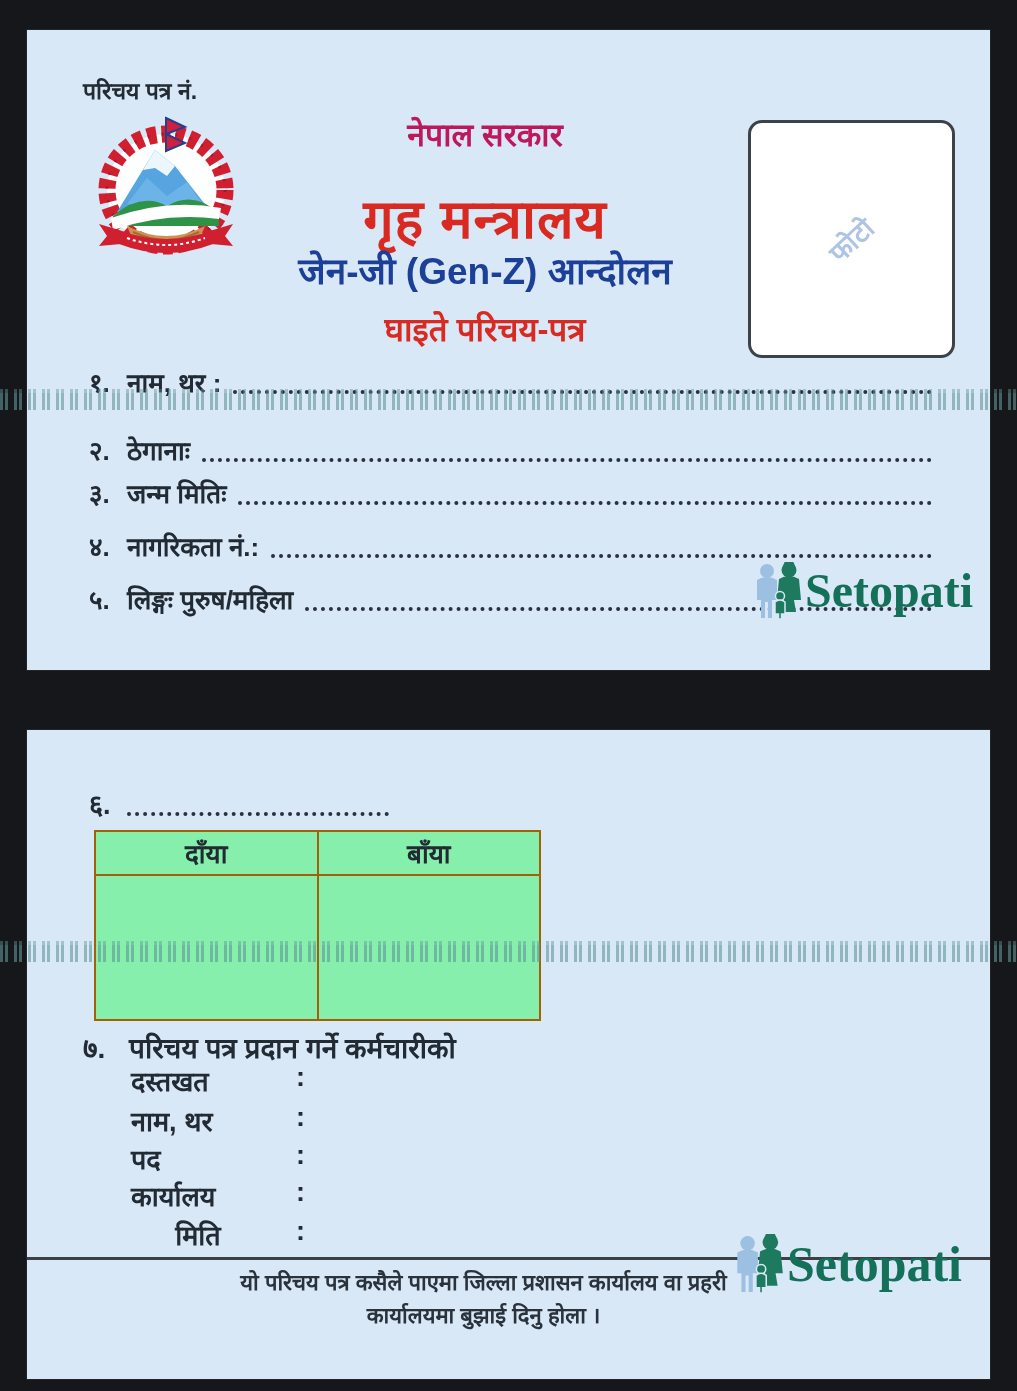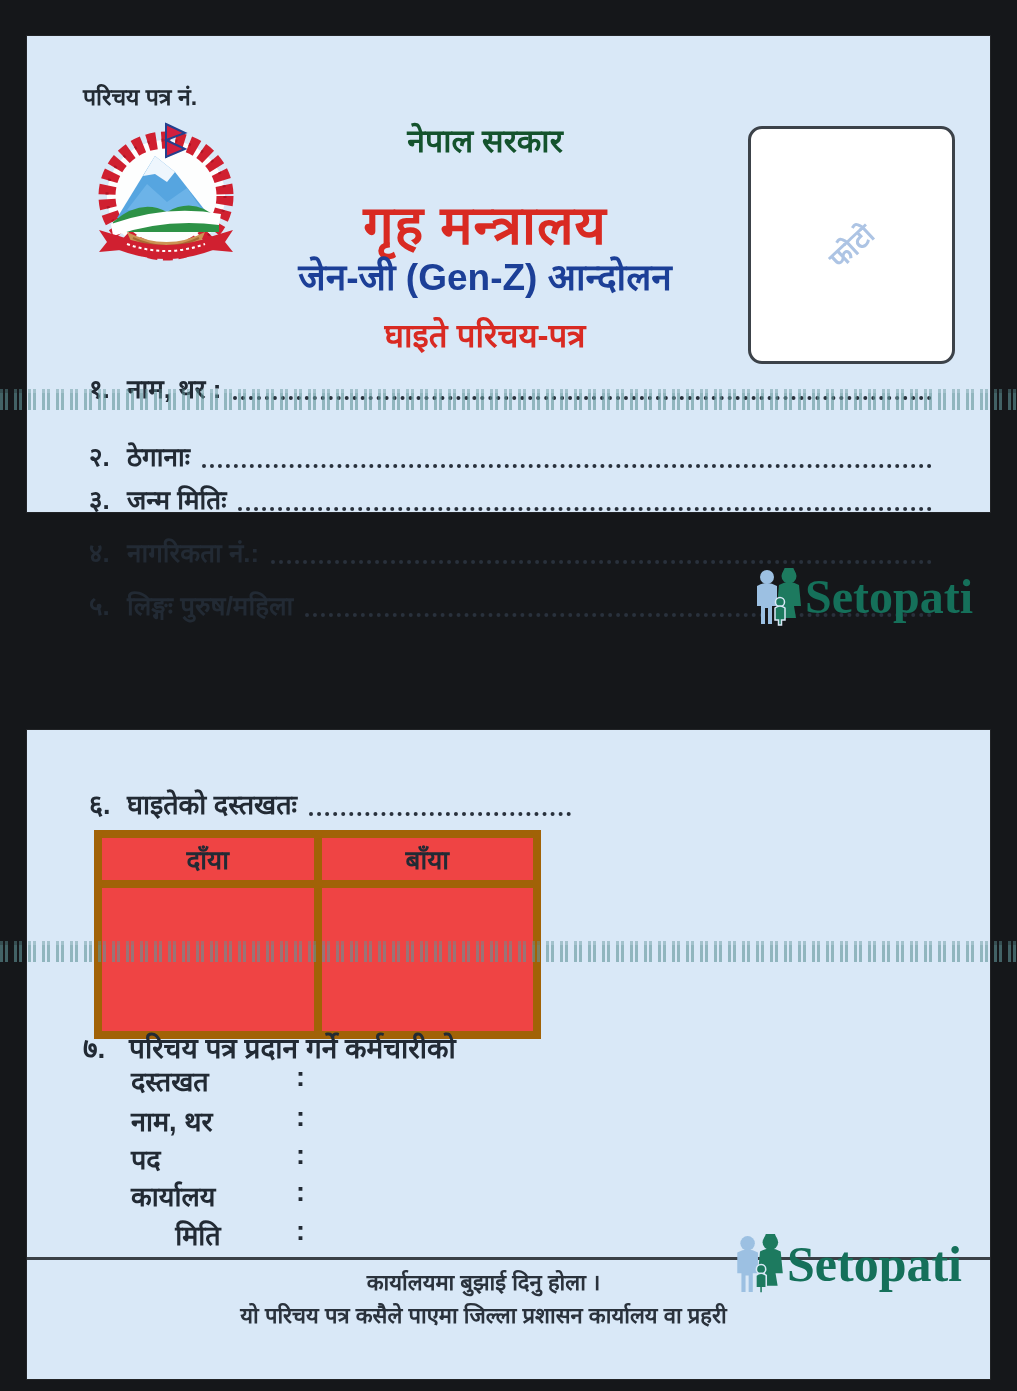--- a/index.html
+++ b/index.html
@@ -7,28 +7,28 @@
     width:1017px;height:1391px;position:relative;overflow:hidden;
     background:#15171a;
     font-family:"Liberation Sans","DejaVu Sans",sans-serif;
     -webkit-font-smoothing:antialiased;
   }
   .card{
     position:absolute;left:27px;width:963px;
     background:#d9e8f7;
     box-shadow:0 0 0 1px rgba(255,255,255,.06);
   }
-  .card-front{top:36px;height:476px;}
+  .card-front{top:30px;height:640px;}
   .card-back{top:730px;height:649px;}
 
   
   .idno{position:absolute;left:56px;top:44px;font-size:23px;font-weight:600;color:#232b33;}
   .emblem{position:absolute;left:56px;top:82px;width:166px;height:146px;}
   .hdr{position:absolute;left:178px;width:560px;text-align:center;font-weight:800;line-height:1.1;}
-  .hdr-gov{top:88px;font-size:32px;color:#14532d;}
+  .hdr-gov{top:88px;font-size:32px;color:#be185d;}
   .hdr-ministry{top:128px;font-size:54px;color:#d92a22;letter-spacing:1px;margin-top:32px;}
   .hdr-movement{top:222px;font-size:37px;color:#1c3f97;}
   .hdr-title{top:282px;font-size:33px;color:#d92a22;}
   .photo-box{
     position:absolute;left:721px;top:90px;width:201px;height:232px;
     background:#ffffff;border:3px solid #3c4249;border-radius:14px;
     display:flex;align-items:center;justify-content:center;
   }
   .photo-label{
     transform:rotate(-43deg);
@@ -77,21 +77,21 @@
   .setopati-back  .brand-text{font-size:50px;}
   .family-icon{flex:none;}
 
   
   .f6{top:56px;font-size:27px;}
   .hand-table{
     position:absolute;left:67px;top:100px;width:447px;height:191px;
     border-collapse:collapse;table-layout:fixed;
   }
   .hand-table td,.hand-table th{
-    border:8px solid #a16207;background:#ef4444;padding:0;
+    border:2px solid #a16207;background:#86efac;padding:0;
   }
   .hand-table th{
     height:42px;font-size:26px;font-weight:700;color:#222a34;text-align:center;
   }
   .hand-table td{height:143px;}
   .sec7{
     position:absolute;left:56px;top:298px;display:flex;
     font-size:28px;font-weight:700;color:#222a34;
   }
   .sec7 .num{width:46px;flex:none;}
@@ -190,21 +190,20 @@
       <path d="M22 40 Q27 36 32 40 L32 52 L28.5 52 L28.5 57 L25.5 57 L25.5 52 L22 52 Z" fill="#1d7a5f" stroke="#d9e8f7" stroke-width="1.5"></path>
     </svg>
     <span class="brand-text">Setopati</span>
   </div>
 </section>
 
 <section class="card card-back">
 
   <div class="frow f6">
     <span class="num">६.</span>
-    <span class="lbl">घाइतेको दस्तखतः</span>
     <span class="dots dots-fixed"></span>
   </div>
 
   <table class="hand-table">
     <tbody>
         <tr>
       <th>दाँया</th>
       <th>बाँया</th>
     </tr>
     <tr>
@@ -235,22 +234,22 @@
     <span class="olbl">कार्यालय</span>
     <span class="osep">:</span>
   </div>
   <div class="orow o5">
     <span class="olbl">मिति</span>
     <span class="osep">:</span>
   </div>
 
   <div class="footer-rule"></div>
   <div class="footer-note">
+    <div>यो परिचय पत्र कसैले पाएमा जिल्ला प्रशासन कार्यालय वा प्रहरी</div>
     <div>कार्यालयमा बुझाई दिनु होला ।</div>
-    <div>यो परिचय पत्र कसैले पाएमा जिल्ला प्रशासन कार्यालय वा प्रहरी</div>
   </div>
 
   <div class="setopati setopati-back">
     <svg class="family-icon" width="52" height="60" viewBox="0 0 50 58">
       <circle cx="14" cy="9" r="7" fill="#9cc0e2"></circle>
       <path d="M4 18 Q14 12 24 18 L24 38 L19 38 L19 56 L15 56 L15 40 L12 40 L12 56 L8 56 L8 38 L4 38 Z" fill="#9cc0e2"></path>
       <circle cx="36" cy="8" r="7.5" fill="#1d7a5f"></circle>
       <path d="M30 4 L42 4 L40 -1 L32 -1 Z" fill="#1d7a5f"></path>
       <path d="M26 17 Q36 11 46 17 L48 38 L41 38 L43 50 L29 50 L31 38 L24 38 Z" fill="#1d7a5f"></path>
       <circle cx="27" cy="34" r="4.5" fill="#1d7a5f" stroke="#d9e8f7" stroke-width="1.5"></circle>

